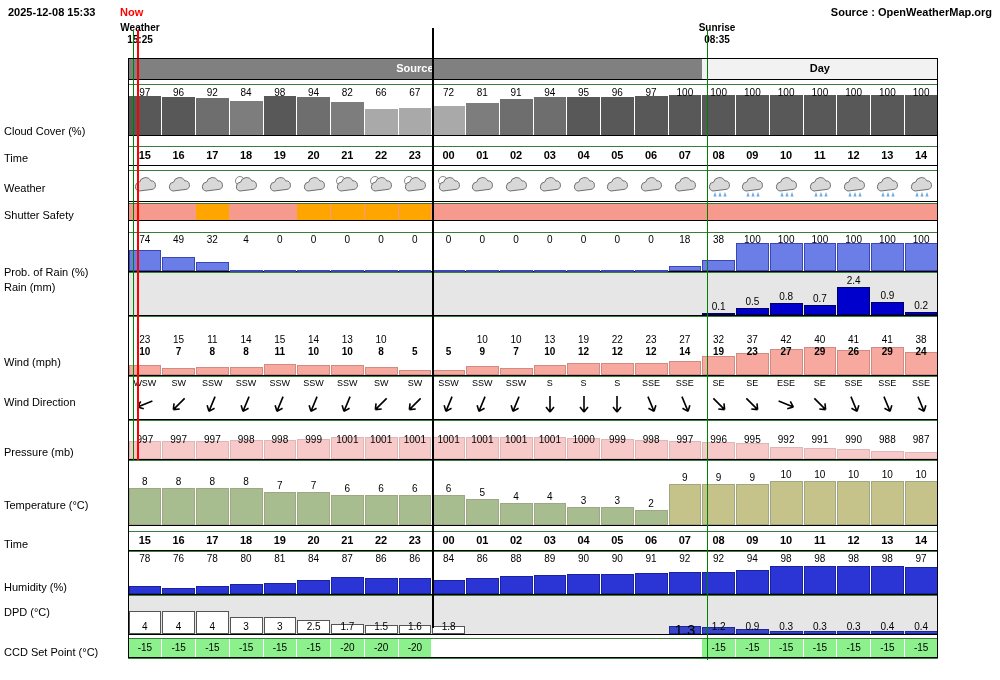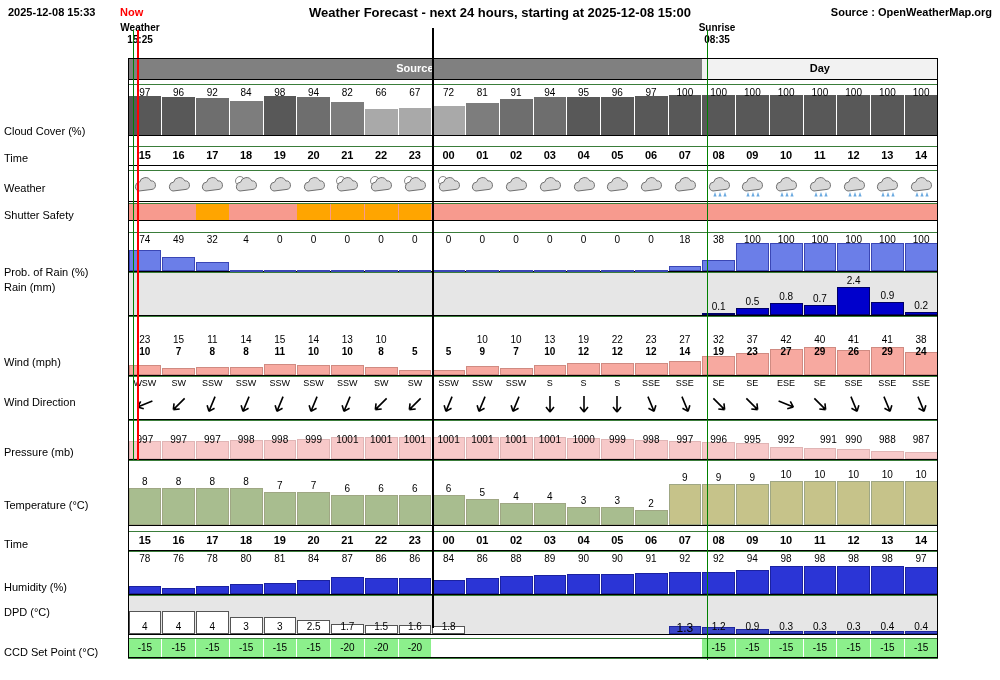--- a/index.html
+++ b/index.html
@@ -15,21 +15,20 @@
 
   .rowlabel{position:absolute;left:4px;font-size:11px;color:#000;}
   svg{display:block;}
 </style>
 </head>
 <body>
 
 <div class="wrap">
 
   <div class="abs" id="hdr-left">2025-12-08 15:33</div>
-  <div class="abs" id="hdr-title">Weather Forecast - next 24 hours, starting at 2025-12-08 15:00</div>
   <div class="abs" id="hdr-right">Source : OpenWeatherMap.org</div>
   <div class="abs" id="now-label">Now</div>
   <div class="abs" id="sunset-label">
     <span>Weather</span><br>
     <span>15:25</span>
   </div>
   <div class="abs" id="sunrise-label">
     <span>Sunrise</span><br>
     <span>08:35</span>
   </div>
@@ -576,21 +575,21 @@
       <div style="position:absolute;left:465.5px;top:434px;width:33.75px;text-align:center;font-size:10px;">1001</div>
       <div style="position:absolute;left:499.25px;top:434px;width:33.75px;text-align:center;font-size:10px;">1001</div>
       <div style="position:absolute;left:533px;top:434px;width:33.75px;text-align:center;font-size:10px;">1001</div>
       <div style="position:absolute;left:566.75px;top:434px;width:33.75px;text-align:center;font-size:10px;">1000</div>
       <div style="position:absolute;left:600.5px;top:434px;width:33.75px;text-align:center;font-size:10px;">999</div>
       <div style="position:absolute;left:634.25px;top:434px;width:33.75px;text-align:center;font-size:10px;">998</div>
       <div style="position:absolute;left:668px;top:434px;width:33.75px;text-align:center;font-size:10px;">997</div>
       <div style="position:absolute;left:701.75px;top:434px;width:33.75px;text-align:center;font-size:10px;">996</div>
       <div style="position:absolute;left:735.5px;top:434px;width:33.75px;text-align:center;font-size:10px;">995</div>
       <div style="position:absolute;left:769.25px;top:434px;width:33.75px;text-align:center;font-size:10px;">992</div>
-      <div style="position:absolute;left:803px;top:434px;width:33.75px;text-align:right;font-size:10px;">991</div>
+      <div style="position:absolute;left:803px;top:434px;width:33.75px;text-align:center;font-size:10px;">991</div>
       <div style="position:absolute;left:836.75px;top:434px;width:33.75px;text-align:center;font-size:10px;">990</div>
       <div style="position:absolute;left:870.5px;top:434px;width:33.75px;text-align:center;font-size:10px;">988</div>
       <div style="position:absolute;left:904.25px;top:434px;width:33.75px;text-align:center;font-size:10px;">987</div>
       <div style="position:absolute;left:128px;top:460px;width:810px;height:66px;box-sizing:border-box;border:1px solid #000;background:#ffffff;"></div>
       <div style="position:absolute;left:128.5px;top:488.0769230769231px;width:32.75px;height:36.92307692307693px;background:#8ba86a;opacity:.75;border:1px solid #7f8a5c;box-sizing:border-box;"></div>
       <div style="position:absolute;left:128px;top:476.0769230769231px;width:33.75px;text-align:center;font-size:10px;">8</div>
       <div style="position:absolute;left:162.25px;top:488.0769230769231px;width:32.75px;height:36.92307692307693px;background:#8ba86a;opacity:.75;border:1px solid #7f8a5c;box-sizing:border-box;"></div>
       <div style="position:absolute;left:161.75px;top:476.0769230769231px;width:33.75px;text-align:center;font-size:10px;">8</div>
       <div style="position:absolute;left:196px;top:488.0769230769231px;width:32.75px;height:36.92307692307693px;background:#8ba86a;opacity:.75;border:1px solid #7f8a5c;box-sizing:border-box;"></div>
       <div style="position:absolute;left:195.5px;top:476.0769230769231px;width:33.75px;text-align:center;font-size:10px;">8</div>
@@ -700,21 +699,21 @@
       <div style="position:absolute;left:296.75px;top:621px;width:33.75px;text-align:center;font-size:10px;">2.5</div>
       <div style="position:absolute;left:331px;top:624.1777777777778px;width:32.75px;height:9.822222222222223px;background:#ffffff;border:1px solid #555;box-sizing:border-box;"></div>
       <div style="position:absolute;left:330.5px;top:621px;width:33.75px;text-align:center;font-size:10px;">1.7</div>
       <div style="position:absolute;left:364.75px;top:625.3333333333334px;width:32.75px;height:8.666666666666666px;background:#ffffff;border:1px solid #555;box-sizing:border-box;"></div>
       <div style="position:absolute;left:364.25px;top:621px;width:33.75px;text-align:center;font-size:10px;">1.5</div>
       <div style="position:absolute;left:398.5px;top:624.7555555555556px;width:32.75px;height:9.244444444444445px;background:#ffffff;border:1px solid #555;box-sizing:border-box;"></div>
       <div style="position:absolute;left:398px;top:621px;width:33.75px;text-align:center;font-size:10px;">1.6</div>
       <div style="position:absolute;left:432.25px;top:625.9111111111112px;width:32.75px;height:8.088888888888889px;background:#ffffff;border:1px solid #555;box-sizing:border-box;"></div>
       <div style="position:absolute;left:431.75px;top:621px;width:33.75px;text-align:center;font-size:10px;">1.8</div>
       <div style="position:absolute;left:668.5px;top:626.4888888888889px;width:32.75px;height:7.511111111111112px;background:#3a46c8;border:1px solid #20279c;box-sizing:border-box;"></div>
-      <div style="position:absolute;left:668px;top:621px;width:33.75px;text-align:center;font-size:12px;">1.3</div>
+      <div style="position:absolute;left:668px;top:621px;width:33.75px;text-align:center;font-size:15px;">1.3</div>
       <div style="position:absolute;left:702.25px;top:627.0666666666667px;width:32.75px;height:6.933333333333334px;background:#3a46c8;border:1px solid #20279c;box-sizing:border-box;"></div>
       <div style="position:absolute;left:701.75px;top:621px;width:33.75px;text-align:center;font-size:10px;">1.2</div>
       <div style="position:absolute;left:736px;top:628.8px;width:32.75px;height:5.2px;background:#3a46c8;border:1px solid #20279c;box-sizing:border-box;"></div>
       <div style="position:absolute;left:735.5px;top:621px;width:33.75px;text-align:center;font-size:10px;">0.9</div>
       <div style="position:absolute;left:769.75px;top:631px;width:32.75px;height:3px;background:#3a46c8;border:1px solid #20279c;box-sizing:border-box;"></div>
       <div style="position:absolute;left:769.25px;top:621px;width:33.75px;text-align:center;font-size:10px;">0.3</div>
       <div style="position:absolute;left:803.5px;top:631px;width:32.75px;height:3px;background:#3a46c8;border:1px solid #20279c;box-sizing:border-box;"></div>
       <div style="position:absolute;left:803px;top:621px;width:33.75px;text-align:center;font-size:10px;">0.3</div>
       <div style="position:absolute;left:837.25px;top:631px;width:32.75px;height:3px;background:#3a46c8;border:1px solid #20279c;box-sizing:border-box;"></div>
       <div style="position:absolute;left:836.75px;top:621px;width:33.75px;text-align:center;font-size:10px;">0.3</div>

